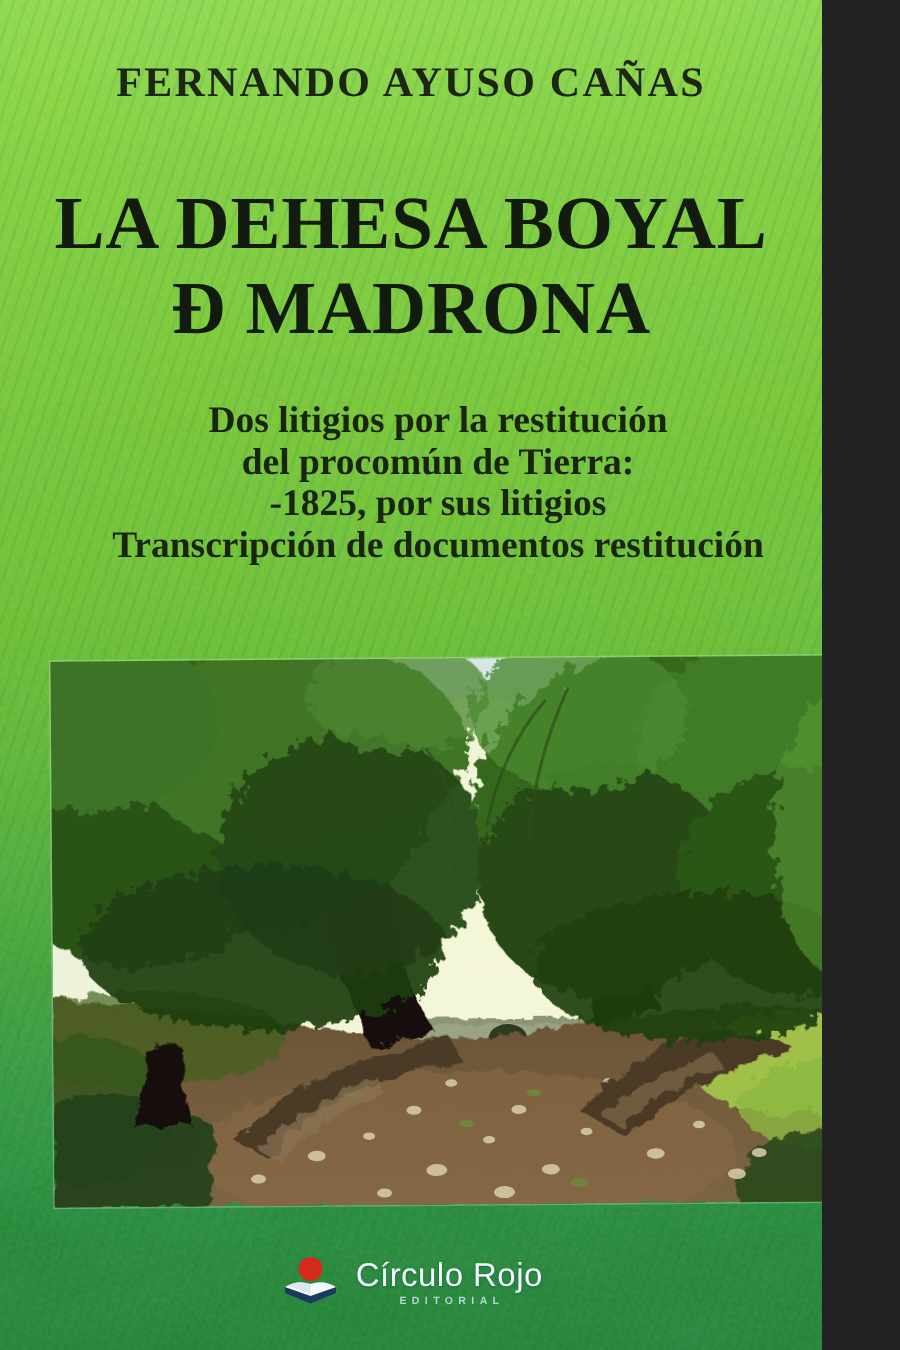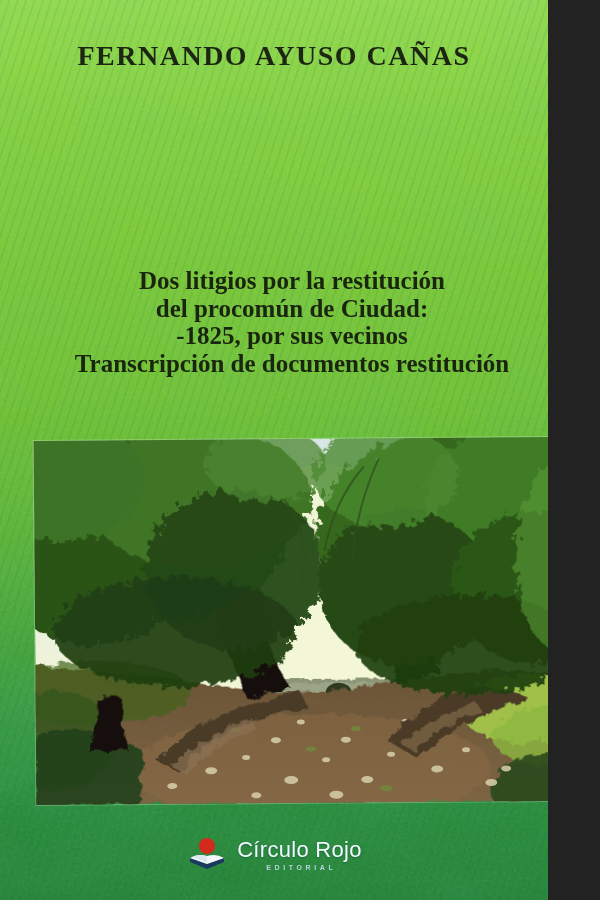--- a/index.html
+++ b/index.html
@@ -68,25 +68,29 @@
         <feColorMatrix type="matrix" values="0 0 0 0 1  0 0 0 0 1  0 0 0 0 0.85  0 0 0 0.20 0"></feColorMatrix>
       </filter>
     </defs>
     <rect width="600" height="900" filter="url(#bgNoise)" opacity="0.26"></rect>
     <rect width="600" height="900" filter="url(#bgGrain)" opacity="0.45"></rect>
   </svg>
   <div class="streaks"></div>
 
   <div class="author">FERNANDO AYUSO CAÑAS</div>
 
+  <div class="title">
+    <div>LA DEHESA BOYAL</div>
+    <div>Đ MADRONA</div>
+  </div>
 
   <div class="subtitle">
     <div>Dos litigios por la restitución</div>
-    <div>del procomún de Ciudad:</div>
-    <div>-1825, por sus vecinos</div>
+    <div>del procomún de Tierra:</div>
+    <div>-1825, por sus litigios</div>
     <div>Transcripción de documentos restitución</div>
   </div>
 
   <div class="photo">
     <svg viewBox="0 0 531 364" width="531" height="364" preserveAspectRatio="none" role="img" aria-label="Two large old pollarded trees with dense green canopies and gnarled exposed roots on a stony dirt mound, pale sky visible through the gap between them">
       <defs>
         <linearGradient id="skyG" x1="0" y1="0" x2="0" y2="1">
           <stop offset="0" stop-color="#d7e6e6"></stop>
           <stop offset="0.6" stop-color="#e6efdd"></stop>
           <stop offset="1" stop-color="#f2f5d8"></stop>

